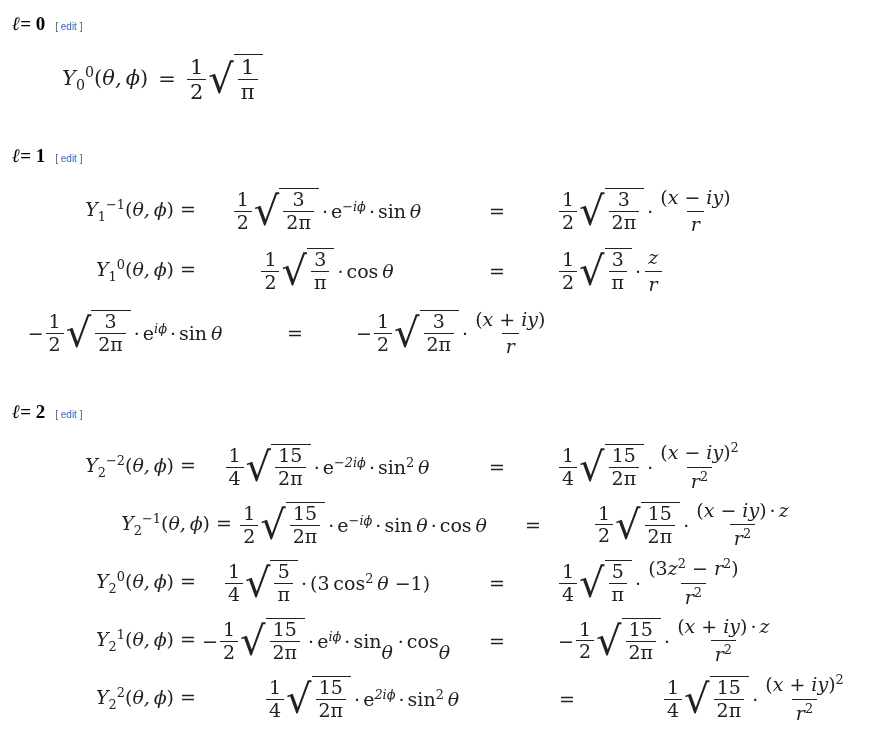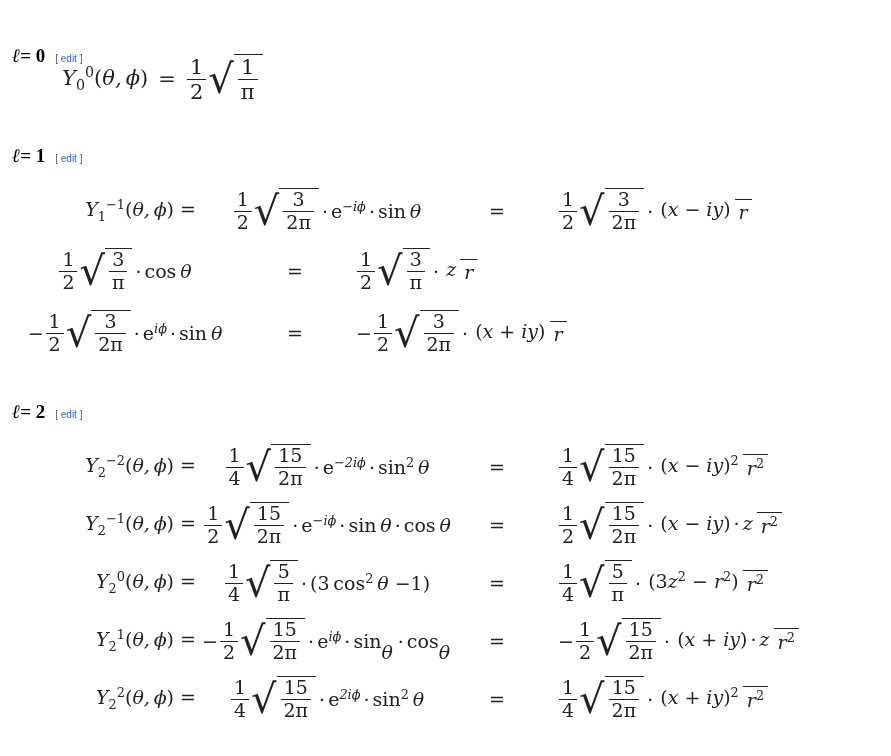--- a/index.html
+++ b/index.html
@@ -135,42 +135,42 @@
   .col-rhs {
     flex: 1;
     display: flex;
     justify-content: flex-start;
     align-items: center;
     padding-left: 16px;
   }
   .neg { font-style: normal; padding-right: 1px; }
   .bigfrac {
     display: inline-flex;
-    flex-direction: row;
+    flex-direction: column;
     align-items: center;
     vertical-align: middle;
     font-style: normal;
   }
   .bigfrac .num {
     line-height: 1.15;
     padding: 0 4px 2px 4px;
   }
   .bigfrac .den {
     line-height: 1.15;
     border-top: 1.1px solid #202122;
     padding: 2px 4px 0 4px;
   }
   .paren { font-style: normal; }
 </style>
 </head>
 <body>
 
 <div class="page">
 
-  <div class="heading" style="position:absolute; left:12px; top:12px;margin-top:32px;">
+  <div class="heading" style="position:absolute; left:12px; top:12px;">
     <span class="h-text"><span class="ell">ℓ</span><span>=</span>&nbsp;<span>0</span></span>
     <span class="edit-wrap">
       <span class="brk">[</span>
       <a class="edit-link">edit</a>
       <span class="brk">]</span>
     </span>
   </div>
 
   <div class="math" style="position:absolute; left:62px; top:54px; font-size:21px; display:flex; align-items:center;">
     <span>Y<sub class="sub-up">0</sub><sup class="sup-up">0</sup><span class="paren">(</span>θ, ϕ<span class="paren">)</span></span>
@@ -243,20 +243,23 @@
           </span>
         <span class="dot">·</span>
         <span class="bigfrac">
             <span class="num" style="font-style:italic;"><span class="paren">(</span>x − iy<span class="paren">)</span></span>
             <span class="den" style="font-style:italic;">r</span>
           </span>
       </div>
     </div>
 
     <div class="eqrow math" style="height:62px;">
+      <div class="col-lhs">
+        <span>Y<sub class="sub-up">1</sub><sup class="sup-up">0</sup><span class="paren">(</span>θ, ϕ<span class="paren">)</span>&nbsp;<span class="eq">=</span></span>
+      </div>
       <div class="col-mid">
         <span class="frac">
             <span class="num">1</span>
             <span class="den">2</span>
           </span>
         <span class="sqrt">
             <span class="rad" style="font-size:40px; line-height:0.8;">√</span>
             <span class="radicand">
               <span class="frac">
                 <span class="num">3</span>
@@ -393,21 +396,21 @@
             </span>
           </span>
         <span class="dot">·</span>
         <span class="bigfrac">
             <span class="num" style="font-style:italic;"><span class="paren">(</span>x − iy<span class="paren">)</span><sup class="sup-up">2</sup></span>
             <span class="den" style="font-style:italic;">r<sup class="sup-up">2</sup></span>
           </span>
       </div>
     </div>
 
-    <div class="eqrow math" style="height:58px;">
+    <div class="eqrow math" style="height:58px;padding-left:36px;">
       <div class="col-lhs">
         <span>Y<sub class="sub-up">2</sub><sup class="sup-up">−1</sup><span class="paren">(</span>θ, ϕ<span class="paren">)</span>&nbsp;<span class="eq">=</span></span>
       </div>
       <div class="col-mid">
         <span class="frac">
             <span class="num">1</span>
             <span class="den">2</span>
           </span>
         <span class="sqrt">
             <span class="rad" style="font-size:40px; line-height:0.8;">√</span>
@@ -541,21 +544,21 @@
             </span>
           </span>
         <span class="dot">·</span>
         <span class="bigfrac">
             <span class="num" style="font-style:italic;"><span class="paren">(</span>x + iy<span class="paren">)</span><span class="dot">·</span>z</span>
             <span class="den" style="font-style:italic;">r<sup class="sup-up">2</sup></span>
           </span>
       </div>
     </div>
 
-    <div class="eqrow math" style="height:58px;">
+    <div class="eqrow math" style="height:58px;gap:35px;">
       <div class="col-lhs">
         <span>Y<sub class="sub-up">2</sub><sup class="sup-up">2</sup><span class="paren">(</span>θ, ϕ<span class="paren">)</span>&nbsp;<span class="eq">=</span></span>
       </div>
       <div class="col-mid">
         <span class="frac">
             <span class="num">1</span>
             <span class="den">4</span>
           </span>
         <span class="sqrt">
             <span class="rad" style="font-size:40px; line-height:0.8;">√</span>

